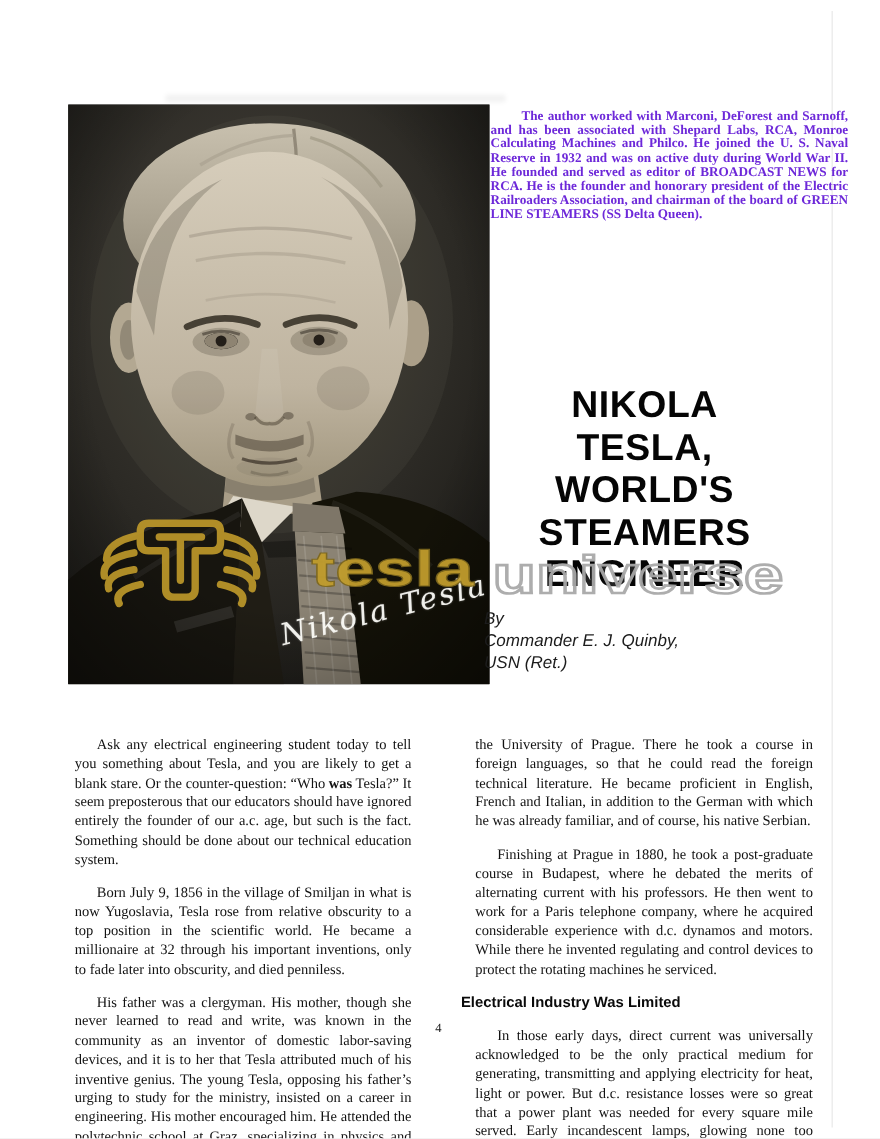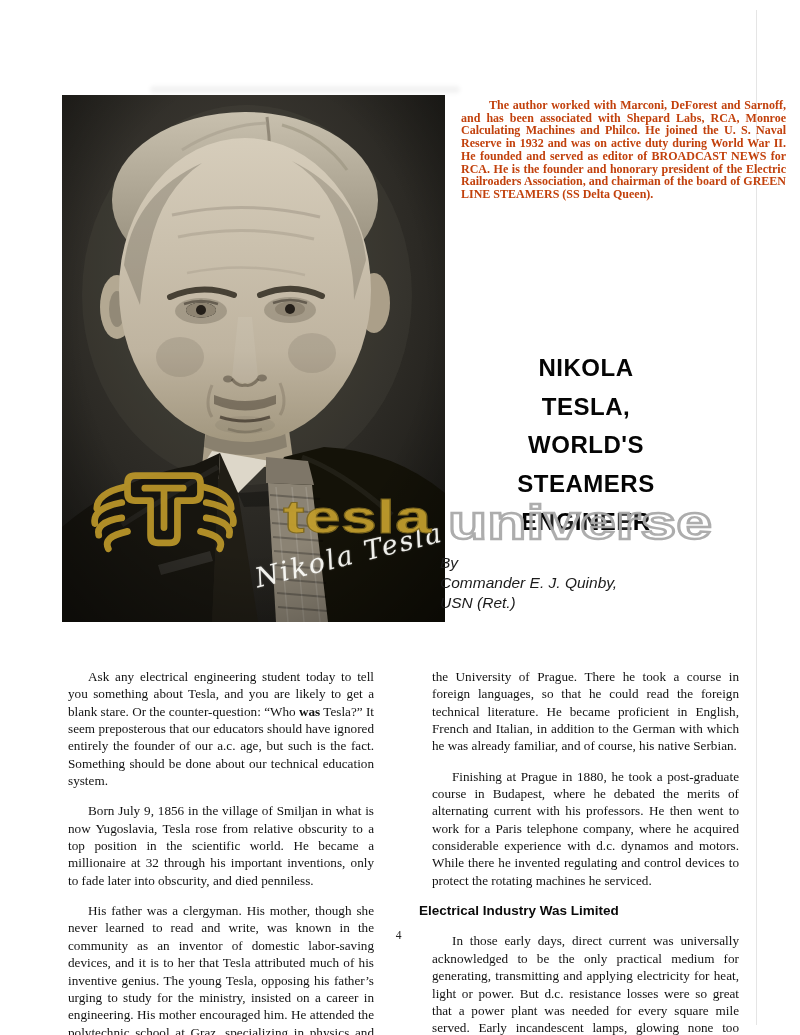--- a/index.html
+++ b/index.html
@@ -21,28 +21,28 @@
     position:absolute;left:190px;top:440px;width:230px;
     font-family:"DejaVu Serif",serif;font-style:italic;font-size:27px;
     color:rgba(252,252,248,0.93);transform:rotate(-14deg);letter-spacing:2px;
     text-shadow:0 0 2px rgba(255,255,255,0.35);white-space:nowrap;
   }
 
   
   .author-note{
     position:absolute;left:446px;top:99px;width:325px;
     font-size:12px;line-height:12.7px;font-weight:bold;text-align:justify;
-    text-indent:28px;color:#c2410c;padding-left:15px;
+    text-indent:28px;color:#6d28d9;
   }
 
   
   .title-block{
     position:absolute;left:440px;top:349px;width:292px;text-align:center;z-index:2;
     font-family:"Liberation Sans",sans-serif;font-weight:bold;
-    font-size:24px;line-height:38.5px;color:#050505;letter-spacing:0.5px;
+    font-size:34px;line-height:38.5px;color:#050505;letter-spacing:0.5px;
   }
   
   .byline{
     position:absolute;left:440px;top:553px;width:292px;text-align:left;
     font-family:"Liberation Sans",sans-serif;font-style:italic;
     font-size:15.5px;line-height:20px;color:#1c1c1c;
   }
 
   
   .col{position:absolute;top:655px;font-size:13.2px;line-height:17.35px;

